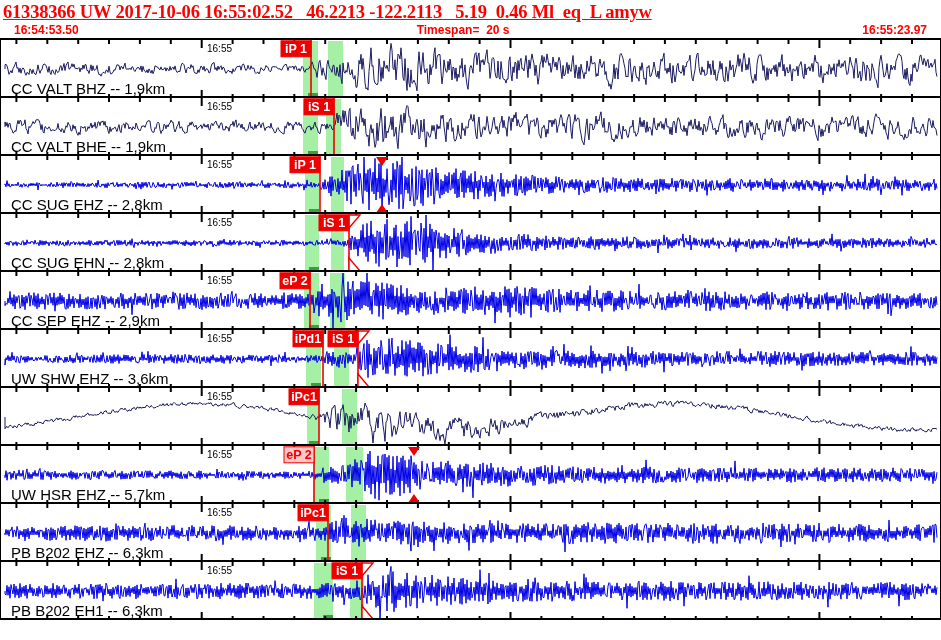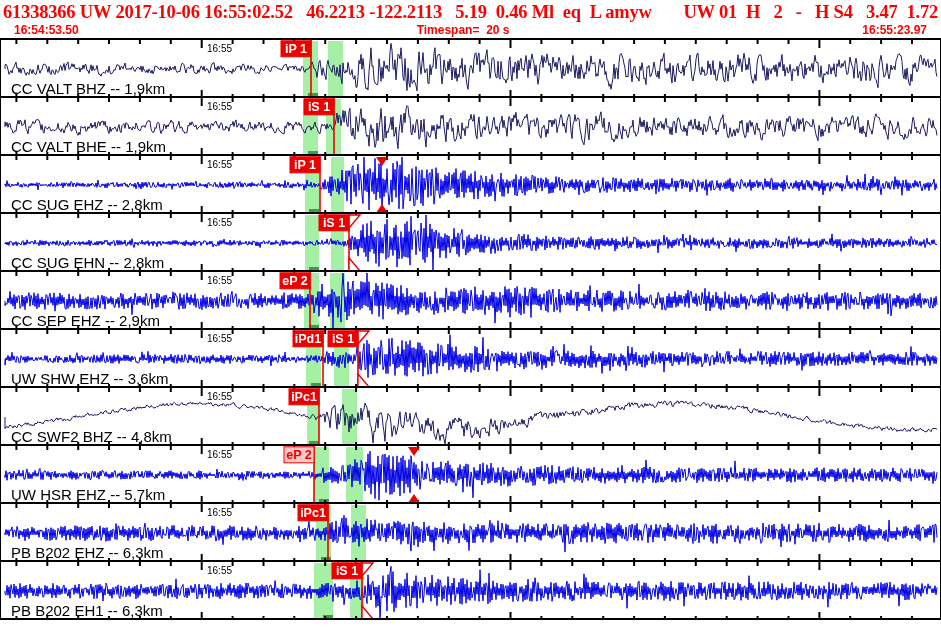--- a/index.html
+++ b/index.html
@@ -1,20 +1,20 @@
 <!DOCTYPE html>
 <html><head>
 <meta charset="utf-8">
 <style>
   html,body{margin:0;padding:0;background:#fff;width:941px;height:640px;overflow:hidden;}
   *{box-sizing:border-box;}
   .header1{
     height:24px;display:flex;justify-content:space-between;align-items:center;
     padding:0 3px;color:#f00;font-family:"Liberation Serif",serif;
-    font-weight:bold;font-size:18.5px;white-space:pre;letter-spacing:-0.2px;
+    font-weight:bold;font-size:18.5px;white-space:pre;letter-spacing:-0.2px;text-decoration:underline;
   }
   .header2{
     height:14px;position:relative;display:flex;justify-content:space-between;
     padding:0 14px;color:#f00;font-family:"Liberation Sans",sans-serif;
     font-weight:bold;font-size:12px;line-height:13px;white-space:pre;
   }
   .header2 .center{position:absolute;left:50%;transform:translateX(-58%);}
   .panels{border-top:2px solid #000;border-left:1px solid #000;border-right:1px solid #000;}
   .panel{position:relative;height:58px;border-bottom:2px solid #000;overflow:hidden;background:#fff;}
   .panel svg{position:absolute;left:0;top:0;}
@@ -25,21 +25,20 @@
   .station{
     position:absolute;bottom:0px;left:10px;color:#000;
     font-family:"Liberation Sans",sans-serif;font-size:15px;line-height:15px;margin-top:16px;
   }
 </style>
 </head>
 <body>
 
 <div class="header1">
   <span>61338366 UW 2017-10-06 16:55:02.52   46.2213 -122.2113   5.19  0.46 Ml  eq  L amyw</span>
-  <span>UW 01  H   2   -   H S4   3.47  1.72</span>
 </div>
 <div class="header2">
   <span>16:54:53.50</span>
   <span class="center">Timespan=  20 s</span>
   <span>16:55:23.97</span>
 </div>
 
 <div class="panels">
   <div class="panel" id="panel-0">
     <svg width="939" height="58">
@@ -568,21 +567,20 @@
         <line x1="911.0" y1="0" x2="911.0" y2="4" stroke="#000000" stroke-width="2"></line>
         <line x1="911.0" y1="54" x2="911.0" y2="58" stroke="#000000" stroke-width="2"></line>
         <path d="M4 29L4 40.7L5 39.1L6 38.4L7 39.8L8 38.2L9 37.3L10 37.5L11 38.6L12 40.0L13 38.0L14 38.0L15 39.2L16 39.6L17 37.3L18 36.0L19 36.8L20 38.2L21 38.1L22 37.2L23 36.1L24 35.6L25 34.9L26 36.7L27 34.9L28 36.4L29 37.6L30 36.3L31 37.7L32 36.9L33 37.7L34 35.3L35 35.7L36 35.3L37 33.7L38 34.7L39 34.2L40 34.8L41 35.1L42 36.0L43 33.7L44 32.9L45 31.9L46 33.2L47 32.3L48 33.3L49 32.3L50 31.9L51 31.3L52 33.6L53 33.3L54 32.0L55 30.5L56 30.0L57 32.0L58 30.3L59 31.2L60 30.1L61 31.6L62 32.9L63 30.9L64 31.8L65 32.5L66 31.4L67 31.5L68 32.4L69 32.4L70 31.8L71 29.8L72 28.6L73 28.0L74 29.4L75 27.5L76 28.8L77 29.2L78 28.4L79 28.2L80 29.5L81 28.6L82 27.8L83 28.9L84 27.2L85 27.0L86 25.6L87 25.0L88 27.2L89 26.9L90 26.5L91 27.2L92 26.9L93 27.5L94 26.3L95 27.5L96 26.4L97 27.0L98 25.9L99 25.4L100 23.8L101 25.4L102 26.0L103 23.6L104 23.4L105 22.5L106 24.5L107 25.6L108 24.8L109 25.6L110 25.3L111 22.7L112 21.6L113 23.5L114 24.3L115 23.7L116 23.7L117 24.3L118 22.7L119 21.2L120 20.5L121 20.7L122 20.8L123 21.9L124 20.1L125 21.7L126 22.9L127 23.2L128 21.8L129 22.4L130 22.8L131 20.4L132 20.7L133 19.2L134 20.8L135 21.6L136 19.1L137 19.1L138 20.4L139 18.9L140 20.3L141 19.5L142 19.8L143 19.2L144 19.9L145 18.0L146 17.1L147 18.1L148 19.1L149 19.3L150 17.6L151 18.3L152 19.5L153 20.1L154 19.6L155 19.4L156 18.3L157 18.8L158 17.5L159 16.8L160 17.2L161 17.4L162 15.6L163 17.6L164 16.9L165 17.1L166 15.5L167 17.7L168 17.5L169 16.4L170 15.7L171 17.3L172 15.4L173 14.4L174 15.4L175 16.3L176 17.2L177 16.6L178 17.5L179 16.9L180 15.7L181 14.5L182 16.7L183 16.2L184 16.8L185 17.4L186 16.7L187 14.9L188 15.8L189 14.3L190 14.7L191 16.2L192 14.5L193 15.8L194 15.6L195 15.7L196 15.6L197 16.3L198 14.9L199 14.7L200 15.1L201 15.9L202 16.6L203 15.5L204 16.6L205 15.8L206 15.8L207 14.7L208 15.6L209 15.3L210 14.7L211 16.7L212 18.0L213 17.6L214 16.0L215 16.4L216 16.7L217 18.3L218 17.4L219 17.6L220 16.2L221 17.4L222 15.5L223 16.6L224 17.5L225 18.2L226 16.0L227 16.5L228 17.4L229 16.2L230 16.4L231 15.5L232 14.8L233 14.7L234 17.1L235 18.5L236 18.7L237 19.7L238 20.0L239 20.6L240 19.2L241 18.1L242 16.9L243 16.3L244 17.2L245 17.8L246 19.6L247 19.3L248 19.5L249 18.3L250 19.0L251 18.6L252 19.0L253 20.5L254 19.6L255 18.4L256 18.6L257 18.2L258 20.3L259 19.5L260 18.7L261 18.1L262 20.3L263 20.3L264 21.2L265 21.2L266 21.7L267 23.2L268 21.3L269 20.6L270 19.6L271 22.1L272 21.1L273 22.5L274 20.9L275 20.9L276 20.2L277 21.8L278 23.6L279 23.4L280 23.6L281 22.2L282 23.5L283 24.5L284 25.4L285 24.7L286 25.5L287 25.2L288 26.4L289 24.3L290 25.8L291 24.6L292 25.8L293 24.6L294 25.3L295 26.0L296 27.6L297 27.5L298 26.4L299 26.5L300 27.6L301 27.9L302 27.9L303 26.2L304 27.6L305 29.1L306 28.3L307 29.1L308 30.0L309 30.7L310 29.0L311 27.1L312 26.4L313 27.7L314 29.2L315 31.7L316 29.9L317 28.5L318 29.8L319 26.4L320 29.0L321 27.3L322 26.6L323 26.0L324 34.2L325 26.8L326 23.9L327 28.5L328 31.2L329 39.8L330 28.3L331 20.2L332 20.0L333 17.9L334 17.3L335 31.8L336 41.2L337 25.5L338 36.4L339 32.7L340 21.0L341 21.2L342 16.7L343 24.7L344 37.3L345 25.1L346 26.8L347 31.2L348 44.0L349 28.1L350 40.3L351 26.2L352 29.0L353 37.4L354 30.0L355 34.7L356 35.7L357 24.6L358 33.3L359 30.7L360 20.1L361 32.0L362 22.3L363 21.5L364 15.0L365 17.6L366 19.4L367 29.4L368 22.6L369 36.1L370 38.4L371 44.2L372 55.1L373 43.1L374 43.9L375 35.3L376 29.6L377 40.1L378 25.7L379 26.0L380 24.5L381 27.5L382 37.4L383 43.9L384 53.4L385 34.1L386 32.5L387 25.6L388 27.3L389 28.0L390 35.8L391 48.5L392 43.0L393 37.7L394 39.1L395 46.5L396 42.8L397 38.2L398 29.8L399 23.7L400 36.3L401 38.8L402 40.1L403 36.7L404 27.1L405 24.1L406 33.3L407 33.0L408 32.3L409 25.2L410 35.5L411 38.9L412 35.5L413 30.7L414 27.2L415 24.6L416 30.0L417 31.3L418 33.5L419 44.1L420 40.3L421 36.3L422 44.5L423 45.5L424 40.1L425 32.2L426 37.6L427 30.0L428 37.8L429 35.6L430 42.9L431 36.6L432 32.9L433 45.4L434 48.5L435 51.5L436 45.8L437 40.7L438 46.3L439 52.6L440 47.1L441 48.3L442 46.2L443 51.2L444 56.2L445 47.9L446 40.3L447 42.1L448 37.9L449 33.4L450 41.0L451 37.7L452 31.6L453 35.0L454 30.0L455 31.9L456 32.9L457 34.2L458 29.8L459 33.0L460 31.2L461 40.2L462 38.1L463 48.1L464 37.9L465 35.6L466 42.1L467 33.5L468 36.8L469 38.6L470 47.2L471 49.7L472 47.1L473 46.7L474 40.9L475 39.3L476 46.0L477 42.3L478 47.3L479 50.1L480 41.8L481 40.5L482 40.4L483 39.9L484 39.9L485 44.7L486 44.3L487 43.8L488 48.1L489 36.5L490 30.8L491 36.9L492 38.9L493 35.7L494 32.4L495 41.5L496 37.5L497 44.1L498 46.2L499 42.7L500 33.5L501 32.1L502 33.5L503 39.9L504 33.5L505 36.0L506 37.8L507 39.5L508 35.0L509 35.1L510 37.4L511 36.9L512 36.9L513 33.9L514 31.7L515 36.6L516 37.3L517 37.5L518 34.3L519 36.1L520 35.9L521 31.1L522 36.2L523 32.1L524 36.6L525 37.0L526 39.5L527 36.8L528 29.9L529 31.0L530 28.1L531 32.5L532 29.8L533 28.6L534 25.8L535 27.7L536 25.1L537 26.0L538 24.5L539 24.3L540 23.7L541 28.7L542 28.4L543 25.6L544 26.0L545 25.2L546 29.6L547 30.6L548 26.6L549 25.2L550 25.7L551 27.8L552 28.3L553 24.9L554 29.4L555 28.1L556 24.7L557 29.7L558 27.8L559 24.3L560 27.9L561 24.6L562 24.7L563 27.7L564 25.6L565 23.3L566 24.5L567 25.4L568 25.8L569 26.2L570 25.1L571 26.1L572 23.3L573 27.7L574 28.0L575 24.0L576 23.9L577 24.0L578 27.4L579 26.0L580 22.9L581 21.2L582 22.0L583 21.3L584 22.9L585 24.4L586 23.5L587 26.6L588 25.3L589 24.8L590 26.5L591 21.8L592 25.0L593 23.9L594 21.6L595 20.3L596 20.8L597 24.2L598 25.3L599 24.0L600 23.8L601 21.7L602 22.5L603 22.5L604 23.9L605 20.3L606 22.0L607 18.7L608 18.5L609 18.1L610 19.5L611 19.0L612 18.8L613 19.2L614 22.4L615 18.1L616 18.8L617 17.8L618 20.1L619 20.9L620 21.4L621 19.0L622 20.3L623 21.9L624 17.7L625 17.3L626 17.6L627 15.5L628 14.4L629 18.7L630 16.3L631 14.6L632 17.2L633 16.4L634 14.8L635 16.4L636 15.0L637 18.3L638 19.8L639 18.2L640 17.2L641 16.5L642 19.3L643 18.7L644 15.5L645 17.8L646 15.9L647 17.9L648 16.3L649 15.7L650 17.6L651 16.8L652 17.0L653 19.0L654 19.6L655 18.5L656 17.0L657 14.2L658 13.7L659 15.2L660 13.7L661 14.3L662 15.8L663 13.5L664 13.0L665 14.6L666 17.2L667 16.5L668 14.8L669 13.3L670 13.8L671 17.3L672 18.7L673 16.7L674 14.7L675 15.2L676 13.1L677 13.0L678 15.4L679 13.8L680 13.6L681 13.5L682 13.2L683 15.2L684 14.2L685 13.4L686 15.1L687 16.0L688 15.4L689 14.8L690 13.6L691 14.8L692 17.6L693 17.0L694 18.5L695 18.3L696 17.3L697 16.3L698 16.8L699 18.1L700 17.5L701 15.7L702 15.0L703 14.7L704 15.3L705 17.3L706 16.5L707 15.5L708 16.7L709 19.1L710 20.3L711 16.5L712 18.6L713 18.3L714 20.0L715 21.0L716 17.1L717 18.6L718 16.7L719 18.9L720 20.1L721 17.6L722 20.0L723 18.3L724 19.8L725 17.9L726 18.1L727 20.7L728 21.5L729 20.0L730 18.4L731 19.2L732 21.4L733 20.4L734 21.4L735 19.7L736 18.4L737 17.9L738 18.6L739 18.5L740 19.5L741 18.9L742 17.8L743 20.6L744 18.9L745 20.2L746 18.8L747 22.4L748 22.5L749 24.3L750 24.8L751 24.9L752 21.6L753 20.7L754 20.9L755 22.4L756 21.5L757 22.1L758 24.5L759 22.5L760 24.7L761 22.9L762 24.9L763 24.5L764 22.4L765 23.3L766 23.0L767 24.5L768 25.4L769 25.9L770 26.1L771 25.5L772 25.2L773 25.6L774 26.7L775 26.6L776 24.3L777 24.3L778 24.4L779 27.3L780 28.5L781 27.4L782 25.4L783 25.5L784 27.6L785 25.8L786 28.4L787 29.9L788 27.0L789 27.1L790 29.7L791 29.7L792 29.8L793 29.3L794 28.5L795 29.9L796 30.3L797 30.5L798 31.3L799 30.7L800 30.9L801 32.2L802 32.9L803 31.2L804 30.2L805 28.8L806 28.0L807 30.1L808 30.8L809 31.7L810 33.5L811 34.0L812 33.2L813 33.4L814 34.1L815 34.1L816 32.9L817 33.7L818 34.4L819 33.3L820 32.6L821 33.5L822 32.3L823 31.4L824 32.4L825 33.3L826 35.5L827 34.2L828 34.0L829 32.4L830 35.7L831 34.9L832 34.6L833 35.0L834 35.4L835 36.2L836 37.0L837 36.6L838 37.3L839 36.9L840 37.4L841 35.7L842 34.9L843 37.4L844 35.6L845 36.6L846 37.4L847 36.9L848 37.4L849 38.1L850 37.3L851 36.7L852 39.3L853 39.4L854 36.9L855 36.9L856 36.7L857 35.7L858 38.4L859 36.8L860 37.2L861 36.6L862 39.2L863 38.2L864 38.5L865 39.6L866 39.1L867 40.5L868 41.1L869 39.4L870 40.4L871 41.2L872 40.3L873 40.2L874 38.7L875 39.2L876 40.3L877 38.7L878 38.7L879 39.3L880 41.0L881 42.5L882 39.9L883 40.8L884 40.7L885 39.6L886 38.6L887 40.7L888 41.8L889 40.4L890 39.1L891 41.9L892 42.2L893 40.6L894 40.6L895 41.8L896 43.5L897 42.0L898 42.7L899 42.9L900 41.5L901 42.8L902 42.6L903 40.7L904 40.4L905 42.3L906 43.6L907 42.2L908 41.9L909 43.4L910 40.9L911 39.9L912 39.9L913 42.1L914 41.7L915 43.2L916 41.5L917 42.6L918 41.2L919 41.1L920 40.4L921 42.0L922 42.5L923 42.6L924 43.9L925 43.6L926 43.6L927 41.6L928 41.4L929 42.6L930 43.7L931 41.2L932 40.1L933 40.9L934 40.0L935 41.0L936 40.8" fill="none" stroke="#1b1b62" stroke-width="1"></path>
         <line x1="318" y1="0" x2="318" y2="58" stroke="#ee0000" stroke-width="1.6"></line>
         <g>
           <rect x="288" y="0.8" width="30" height="16" fill="#ee0000" stroke="#ee0000" stroke-width="1"></rect>
           <text x="303" y="13.2" text-anchor="middle" font-family="Liberation Sans, sans-serif" font-size="12.5" font-weight="bold" fill="#fff">iPc1</text>
         </g>
       </svg>
     <span class="minute">16:55</span>
-    <span class="station">CC SWF2 BHZ -- 4,8km</span>
   </div>
   <div class="panel" id="panel-7">
     <svg width="939" height="58">
         <rect x="313" y="1" width="15" height="56" fill="#a5f0a5"></rect>
         <rect x="345" y="1" width="17" height="56" fill="#a5f0a5"></rect>
         <rect x="318" y="53" width="10" height="5" fill="#3aa03a"></rect>
         <line x1="15.4" y1="0" x2="15.4" y2="4" stroke="#000000" stroke-width="2"></line>
         <line x1="15.4" y1="54" x2="15.4" y2="58" stroke="#000000" stroke-width="2"></line>
         <line x1="46.3" y1="0" x2="46.3" y2="4" stroke="#000000" stroke-width="2"></line>
         <line x1="46.3" y1="54" x2="46.3" y2="58" stroke="#000000" stroke-width="2"></line>

